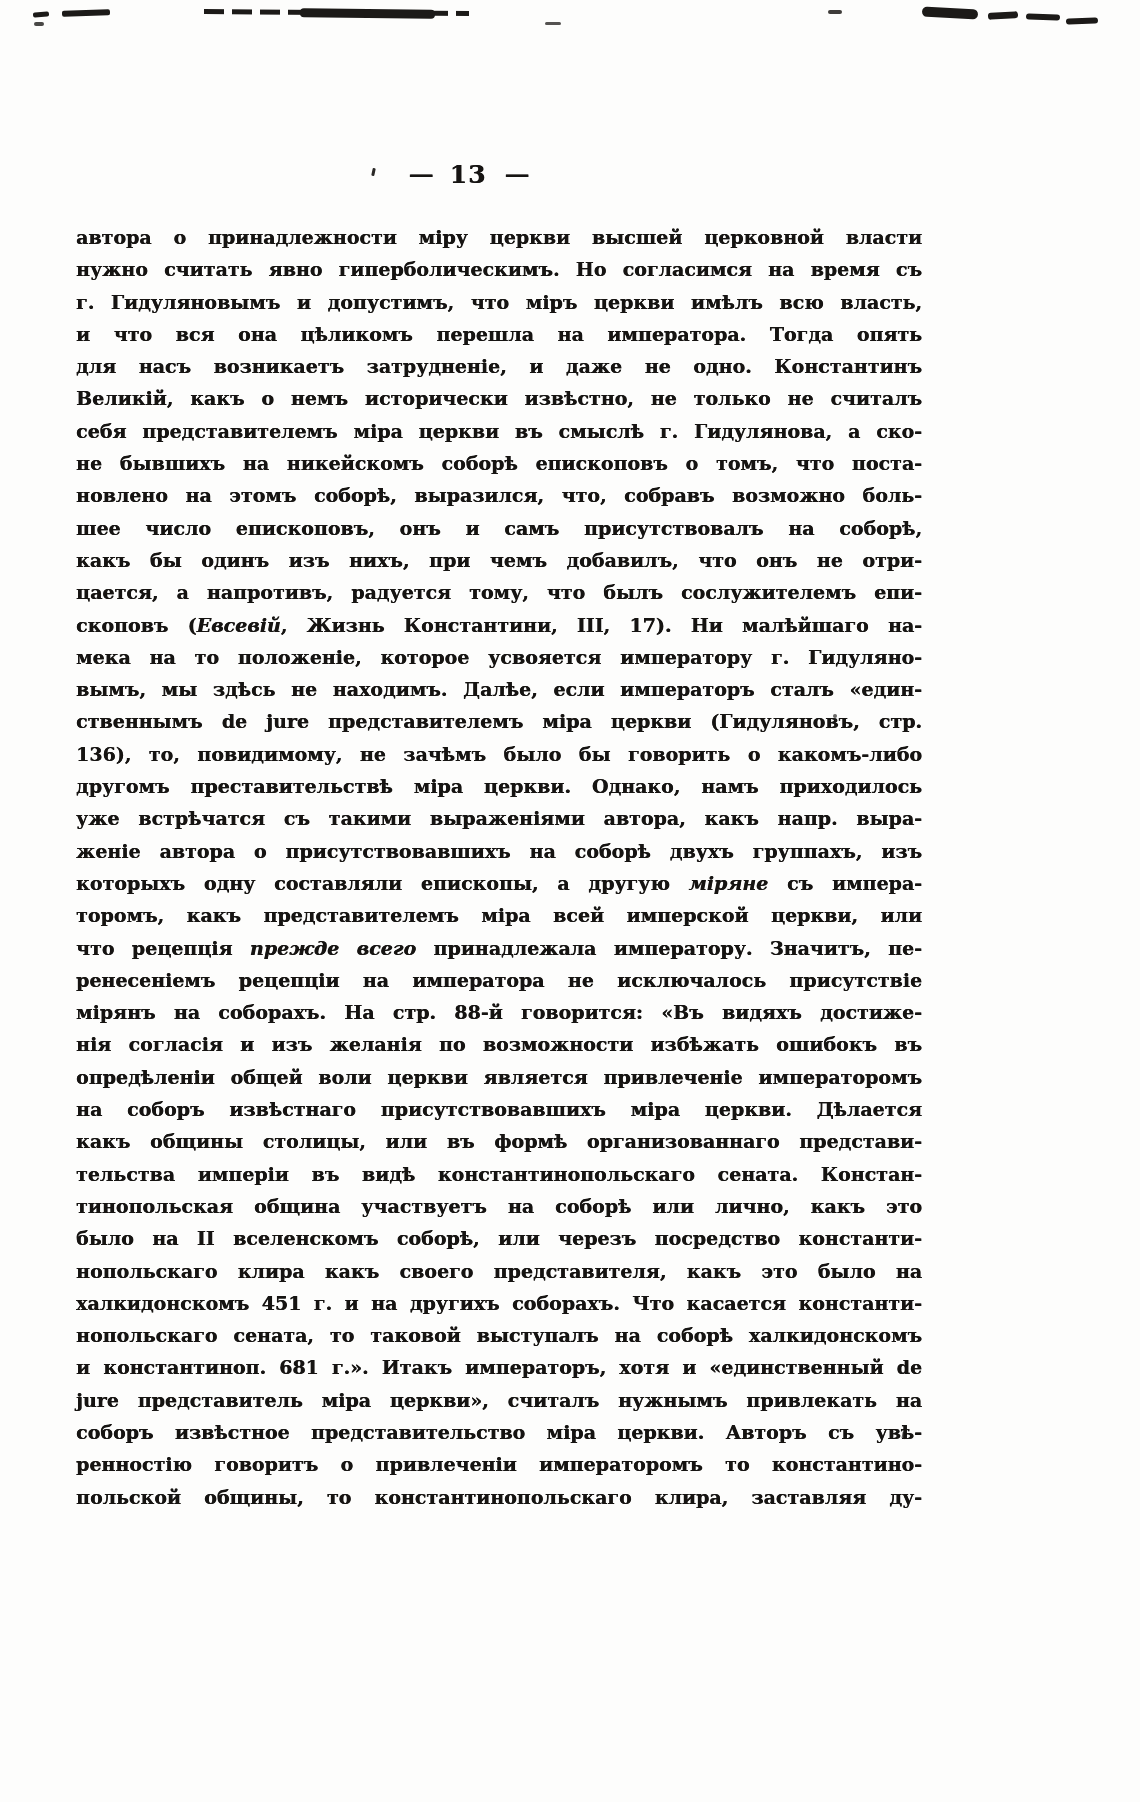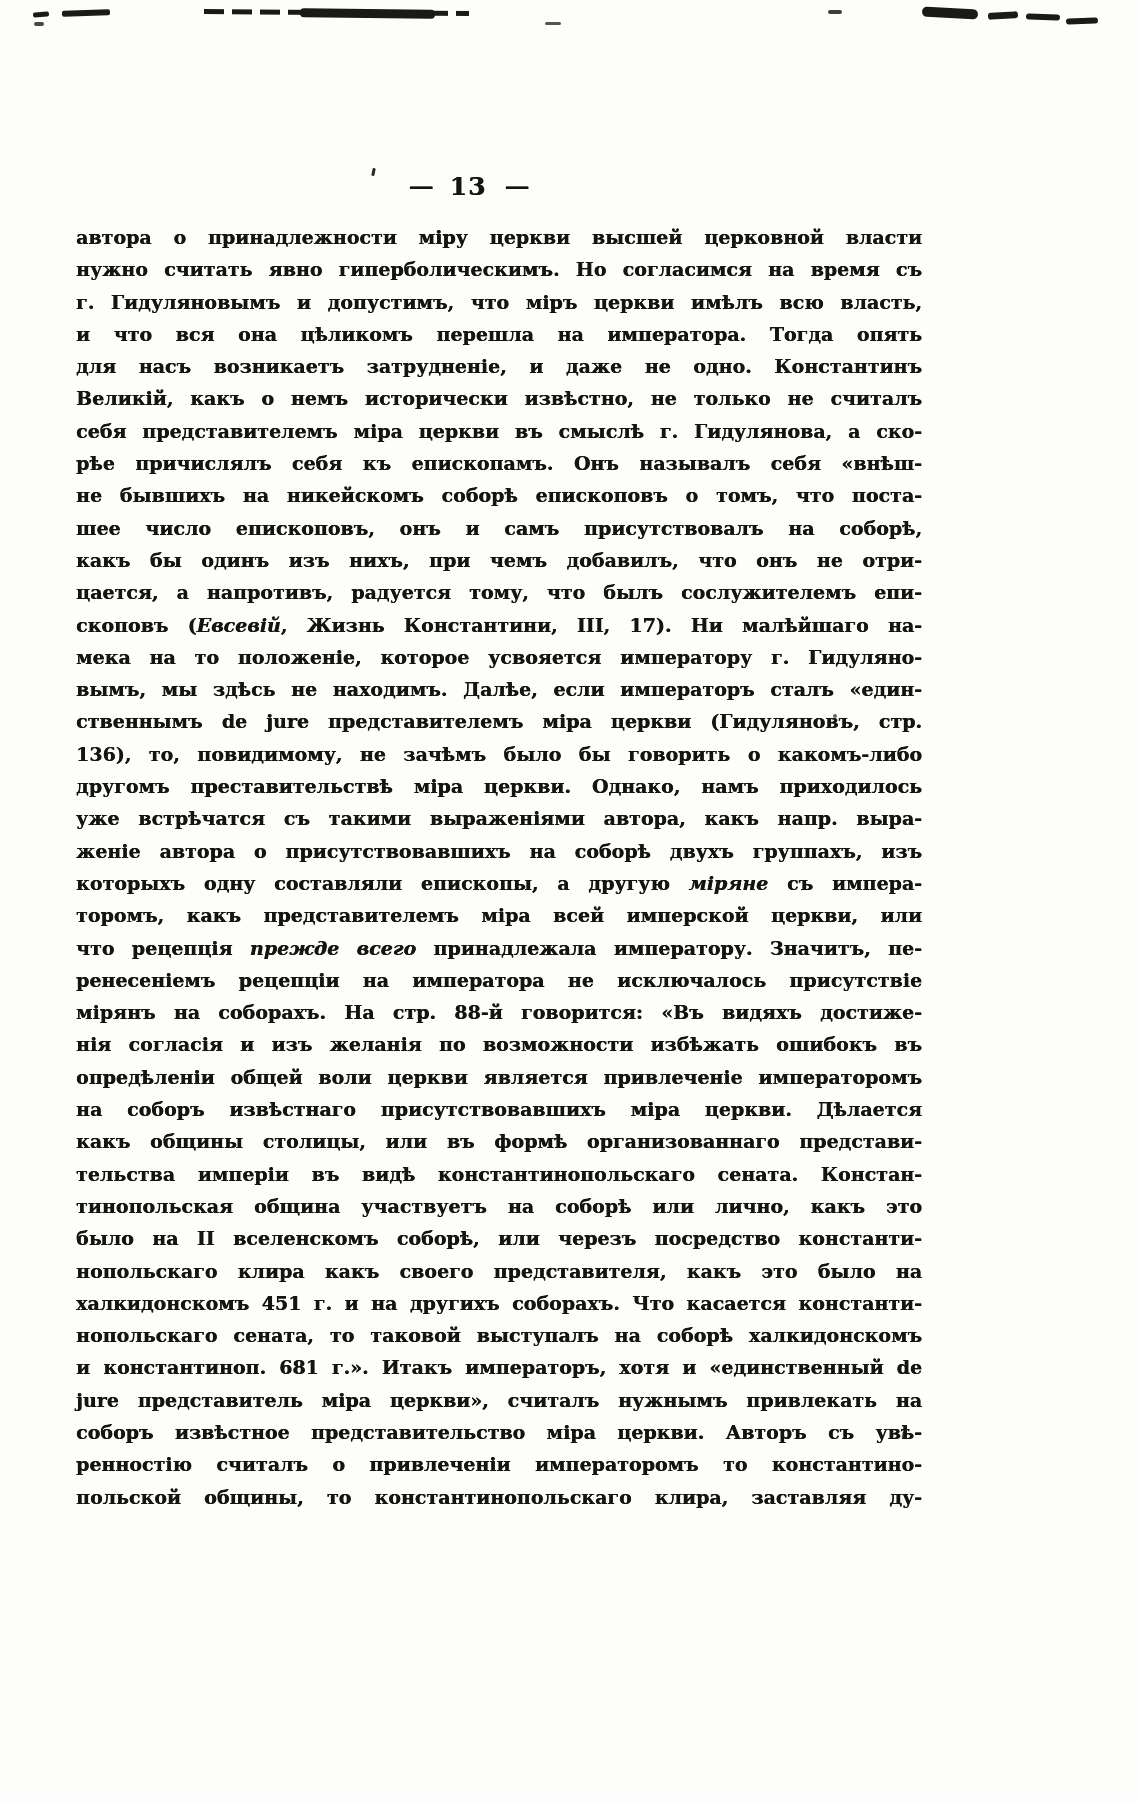--- a/index.html
+++ b/index.html
@@ -21,21 +21,21 @@
     background: #1c1a18;
   }
   .art-dashline {
     background: repeating-linear-gradient(90deg,
       #1c1a18 0px, #1c1a18 20px,
       rgba(28,26,24,0) 20px, rgba(28,26,24,0) 28px);
   }
   
   .page-header {
     position: absolute;
-    top: 172px;
+    top: 160px;
     left: 76px;
     width: 846px;
     padding-right: 62px;
     box-sizing: border-box;
     text-align: center;
     font-size: 25px;
     font-weight: 700;
     letter-spacing: 1px;
     text-shadow: 0.4px 0 0 currentColor;
   }
@@ -98,22 +98,22 @@
 </div>
 
 <div class="body-text">
     <div class="line"><span>автора о принадлежности міру церкви высшей церковной власти</span></div>
     <div class="line"><span>нужно считать явно гиперболическимъ. Но согласимся на время съ</span></div>
     <div class="line"><span>г. Гидуляновымъ и допустимъ, что міръ церкви имѣлъ всю власть,</span></div>
     <div class="line"><span>и что вся она цѣликомъ перешла на императора. Тогда опять</span></div>
     <div class="line"><span>для насъ возникаетъ затрудненіе, и даже не одно. Константинъ</span></div>
     <div class="line"><span>Великій, какъ о немъ исторически извѣстно, не только не считалъ</span></div>
     <div class="line"><span>себя представителемъ міра церкви въ смыслѣ г. Гидулянова, а ско-</span></div>
-    <div class="line"><span>рѣе причислялъ себя къ епископамъ. Онъ называлъ себя «внѣш-</span></div>
     <div class="line"><span>не бывшихъ на никейскомъ соборѣ епископовъ о томъ, что поста-</span></div>
+    <div class="line"><span>новлено на этомъ соборѣ, выразился, что, собравъ возможно боль-</span></div>
     <div class="line"><span>шее число епископовъ, онъ и самъ присутствовалъ на соборѣ,</span></div>
     <div class="line"><span>какъ бы одинъ изъ нихъ, при чемъ добавилъ, что онъ не отри-</span></div>
     <div class="line"><span>цается, а напротивъ, радуется тому, что былъ сослужителемъ епи-</span></div>
     <div class="line"><span>скоповъ (</span><span class="it">Евсевій</span><span>, Жизнь Константини, III, 17). Ни малѣйшаго на-</span></div>
     <div class="line"><span>мека на то положеніе, которое усвояется императору г. Гидуляно-</span></div>
     <div class="line"><span>вымъ, мы здѣсь не находимъ. Далѣе, если императоръ сталъ «един-</span></div>
     <div class="line"><span>ственнымъ de jure представителемъ міра церкви (Гидуляновъ, стр.</span></div>
     <div class="line"><span>136), то, повидимому, не зачѣмъ было бы говорить о какомъ-либо</span></div>
     <div class="line"><span>другомъ преставительствѣ міра церкви. Однако, намъ приходилось</span></div>
     <div class="line"><span>уже встрѣчатся съ такими выраженіями автора, какъ напр. выра-</span></div>
@@ -129,15 +129,15 @@
     <div class="line"><span>какъ общины столицы, или въ формѣ организованнаго представи-</span></div>
     <div class="line"><span>тельства имперіи въ видѣ константинопольскаго сената. Констан-</span></div>
     <div class="line"><span>тинопольская община участвуетъ на соборѣ или лично, какъ это</span></div>
     <div class="line"><span>было на II вселенскомъ соборѣ, или черезъ посредство константи-</span></div>
     <div class="line"><span>нопольскаго клира какъ своего представителя, какъ это было на</span></div>
     <div class="line"><span>халкидонскомъ 451 г. и на другихъ соборахъ. Что касается константи-</span></div>
     <div class="line"><span>нопольскаго сената, то таковой выступалъ на соборѣ халкидонскомъ</span></div>
     <div class="line"><span>и константиноп. 681 г.». Итакъ императоръ, хотя и «единственный de</span></div>
     <div class="line"><span>jure представитель міра церкви», считалъ нужнымъ привлекать на</span></div>
     <div class="line"><span>соборъ извѣстное представительство міра церкви. Авторъ съ увѣ-</span></div>
-    <div class="line"><span>ренностію считалъ о привлеченіи императоромъ то константино-</span></div>
+    <div class="line"><span>ренностію говоритъ о привлеченіи императоромъ то константино-</span></div>
     <div class="line"><span>польской общины, то константинопольскаго клира, заставляя ду-</span></div>
   </div>
 
 </body></html>

